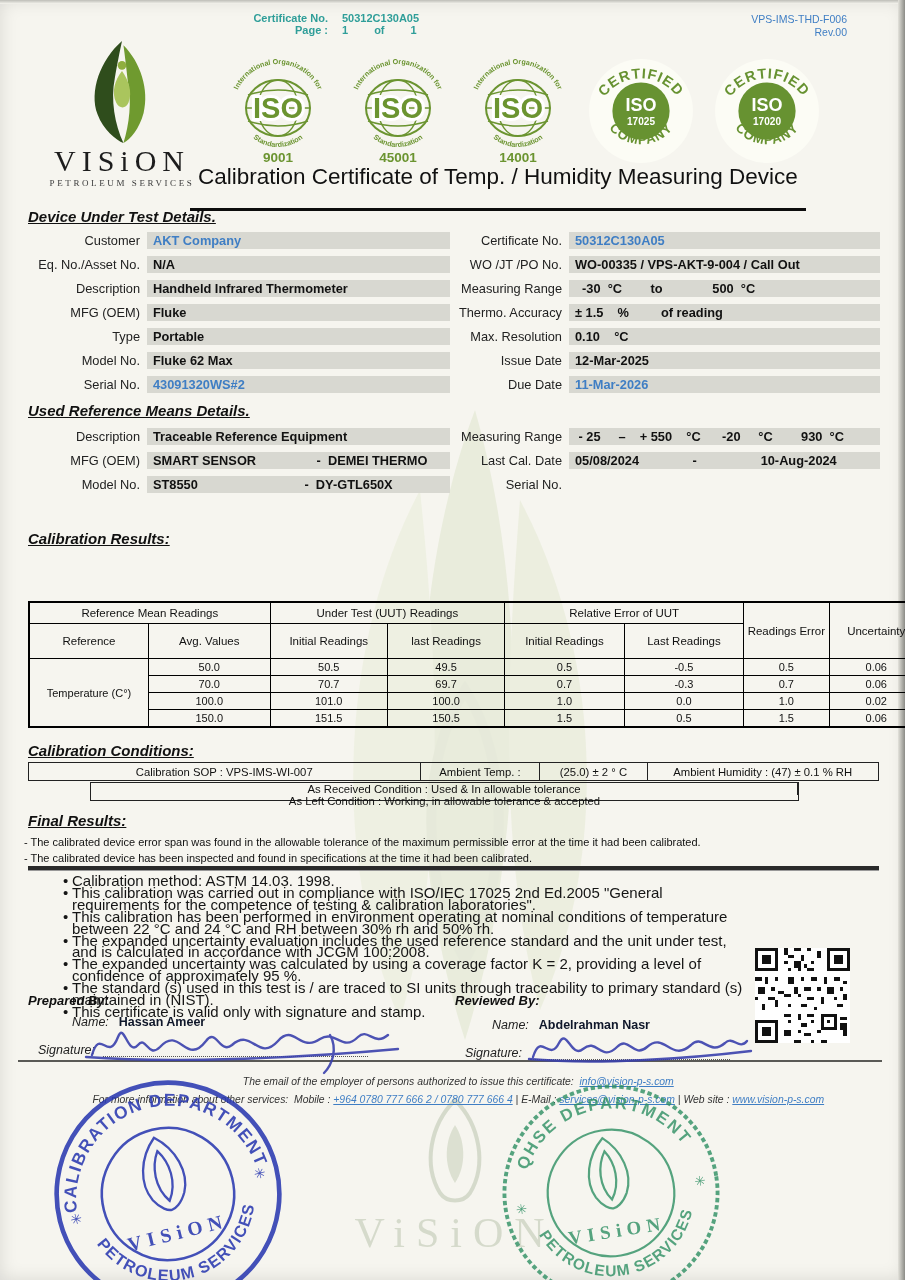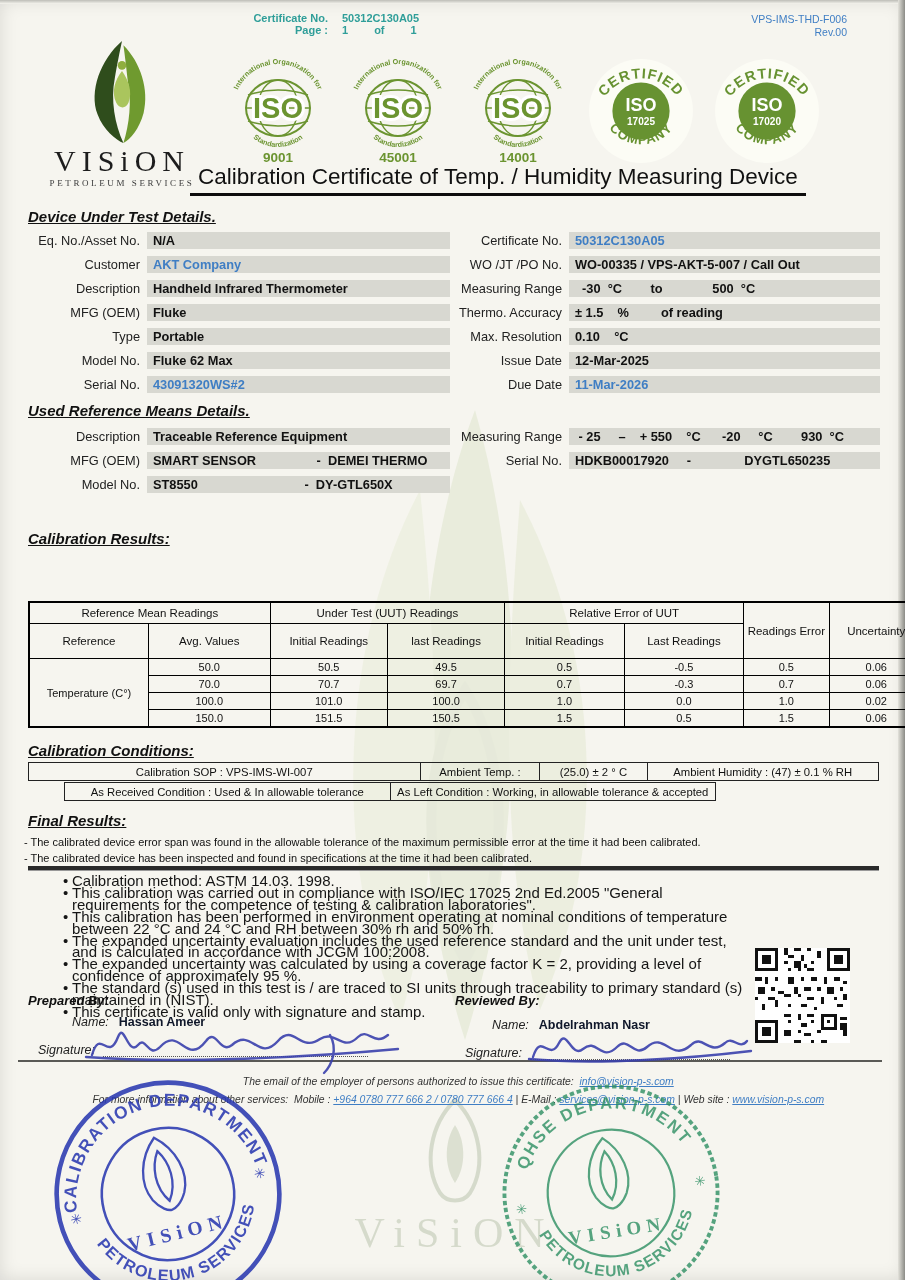--- a/index.html
+++ b/index.html
@@ -22,21 +22,21 @@
   
   .logo-block{left:22px;top:38px;width:200px;text-align:center;}
   .logo-brand{font-family:"Liberation Serif",serif;font-size:30px;letter-spacing:6px;color:#1d1d1d;margin-top:-6px;}
   .logo-sub{font-family:"Liberation Serif",serif;font-size:9px;letter-spacing:2.6px;color:#3a3a3a;margin-top:0px;}
 
   
   .iso-row{left:228px;top:54px;display:flex;gap:20px;align-items:center;}
 
   
   .title{left:190px;top:164px;font-size:22.5px;color:#111;border-bottom:3px solid #0d0d0d;
-         padding:0 8px 3px 8px;white-space:nowrap;}
+         padding:0 8px 18px 8px;white-space:nowrap;}
 
   .sec-head{font-size:15px;font-weight:bold;font-style:italic;text-decoration:underline;color:#111;}
 
   
   .fieldcol{display:flex;flex-direction:column;gap:7px;}
   .frow{display:flex;align-items:center;height:17px;}
   .flabel{text-align:right;padding-right:7px;font-size:12.8px;color:#222;white-space:nowrap;}
   .lw{width:112px;} .rw{width:110px;}
   .fvalue{flex:1;background:#d8d8d1;font-size:12.8px;font-weight:bold;color:#111;
           padding:1px 6px;white-space:pre;overflow:hidden;line-height:15px;}
@@ -52,21 +52,21 @@
   table.res{border:2px solid #000;}
   tr.g th{height:20px;font-size:11.5px;}
   tr.s th{height:34px;font-size:11.5px;}
   tr.d td{height:16px;}
 
   
   .cond1{display:flex;width:851px;height:19px;border:1.5px solid #222;box-sizing:border-box;}
   .cond1 > div{border-right:1.5px solid #222;display:flex;align-items:center;justify-content:center;
         font-size:11.3px;color:#111;white-space:nowrap;overflow:hidden;}
   .cond1 > div:last-child{border-right:none;}
-  .cond2{display:flex;width:652px;height:19px;border:1.5px solid #222;box-sizing:border-box;margin-left:36px;}
+  .cond2{display:flex;width:709px;height:19px;border:1.5px solid #222;box-sizing:border-box;margin-left:62px;flex-direction:column;}
   .cond2 > div{flex:1;border-right:1.5px solid #222;display:flex;align-items:center;justify-content:center;
         font-size:11.3px;color:#111;white-space:nowrap;}
   .cond2 > div:last-child{border-right:none;}
 
   .final-item{font-size:11px;line-height:16px;color:#111;}
   .thick-rule{height:3.5px;background:#2a2a2a;box-shadow:0 1px 0 #999;}
 
   ul.notes{margin:0;padding:0 0 0 14px;width:672px;}
   ul.notes li{font-size:15px;line-height:11.9px;color:#151515;list-style:none;position:relative;}
   ul.notes li::before{content:"•";position:absolute;left:-9px;}
@@ -199,28 +199,28 @@
       <text x="50" y="50" text-anchor="middle" font-size="17" font-weight="bold" fill="#ffffff">ISO</text>
       <text x="50" y="63" text-anchor="middle" font-size="9.5" font-weight="bold" fill="#ffffff">17020</text>
     </svg>
   </div>
 
   <div class="abs title" style="z-index:2">Calibration Certificate of Temp. / Humidity Measuring Device</div>
 
   <div class="abs sec-head" style="left:28px;top:208px;z-index:2">Device Under Test Details.</div>
   <div class="abs fieldcol" style="left:28px;top:232px;width:422px;z-index:2">
     <div class="frow">
+        <span class="flabel lw">Customer</span>
+        <span class="fvalue blue">AKT Company</span>
+      </div>
+    <div class="frow">
         <span class="flabel lw">Eq. No./Asset No.</span>
         <span class="fvalue">N/A</span>
       </div>
     <div class="frow">
-        <span class="flabel lw">Customer</span>
-        <span class="fvalue blue">AKT Company</span>
-      </div>
-    <div class="frow">
         <span class="flabel lw">Description</span>
         <span class="fvalue">Handheld Infrared Thermometer</span>
       </div>
     <div class="frow">
         <span class="flabel lw">MFG (OEM)</span>
         <span class="fvalue">Fluke</span>
       </div>
     <div class="frow">
         <span class="flabel lw">Type</span>
         <span class="fvalue">Portable</span>
@@ -234,21 +234,21 @@
         <span class="fvalue blue">43091320WS#2</span>
       </div>
   </div>
   <div class="abs fieldcol" style="left:452px;top:232px;width:428px;z-index:2">
     <div class="frow">
         <span class="flabel rw">Certificate No.</span>
         <span class="fvalue blue">50312C130A05</span>
       </div>
     <div class="frow">
         <span class="flabel rw">WO /JT /PO No.</span>
-        <span class="fvalue">WO-00335 / VPS-AKT-5-007 / Call Out</span>
+        <span class="fvalue">WO-00335 / VPS-AKT-9-004 / Call Out</span>
       </div>
     <div class="frow">
         <span class="flabel rw">Measuring Range</span>
         <span class="fvalue">  -30  °C        to              500  °C</span>
       </div>
     <div class="frow">
         <span class="flabel rw">Thermo. Accuracy</span>
         <span class="fvalue">± 1.5    %         of reading</span>
       </div>
     <div class="frow">
@@ -279,22 +279,25 @@
         <span class="flabel lw">Model No.</span>
         <span class="fvalue">ST8550                              -  DY-GTL650X</span>
       </div>
   </div>
   <div class="abs fieldcol" style="left:452px;top:428px;width:428px;z-index:2">
     <div class="frow">
         <span class="flabel rw">Measuring Range</span>
         <span class="fvalue"> - 25     –    + 550    °C      -20     °C        930  °C</span>
       </div>
     <div class="frow">
+        <span class="flabel rw">Last Cal. Date</span>
+        <span class="fvalue">05/08/2024               -                  10-Aug-2024</span>
+      </div>
+    <div class="frow">
         <span class="flabel rw">Serial No.</span>
-        <span class="fvalue">HDKB00017920     -               DYGTL650235</span>
       </div>
   </div>
 
   <div class="abs sec-head" style="left:28px;top:530px;z-index:2">Calibration Results:</div>
 
   <table class="res abs" style="left:28px;top:601px;z-index:2">
     <colgroup>
       <col style="width:112px">
         <col style="width:114px">
         <col style="width:110px">

